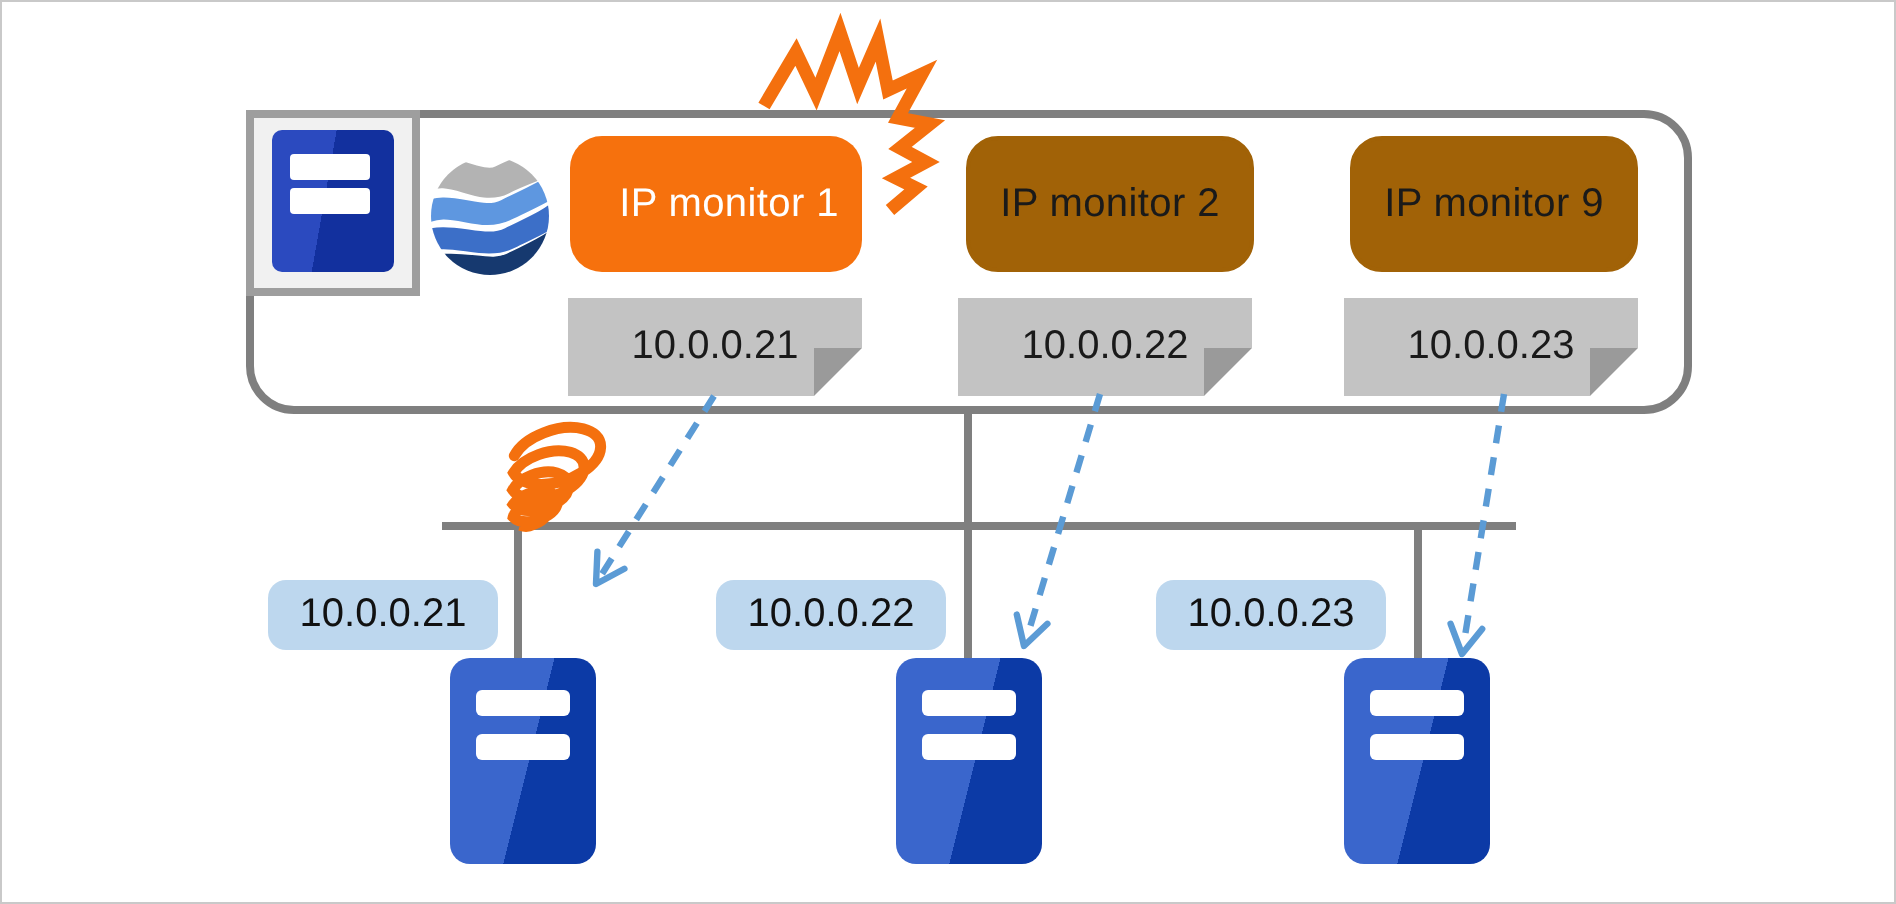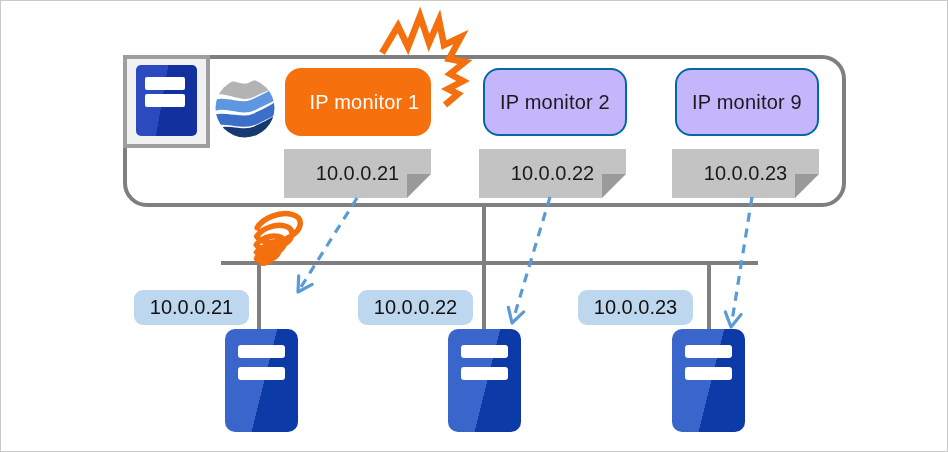--- a/index.html
+++ b/index.html
@@ -29,21 +29,21 @@
   .frame .bar{left:9px;width:40px;height:13px;}
   .frame .bar.b1{top:12px;}
   .frame .bar.b2{top:29px;}
 
   .globe{left:214px;top:77px;width:60px;height:60px;}
 
   
   .monitor{
     top:67px;height:68px;box-sizing:border-box;border-radius:16px;
     display:flex;align-items:center;justify-content:center;
-    font-size:20px;letter-spacing:.2px;background:#c4b5fd;border:2px solid #0369a1;
+    font-size:20px;letter-spacing:.2px;background:#a16207;border:2px solid #a16207;
   }
   .monitor.alert{background:#f6710d;border:none;color:#ffffff;padding-left:13px;}
   .m1{left:284px;width:146px;}
   .m2{left:482px;width:144px;}
   .m3{left:674px;width:144px;}
 
   
   .note{
     top:148px;width:147px;height:49px;background:#c3c3c3;
     display:flex;align-items:center;justify-content:center;font-size:20px;

